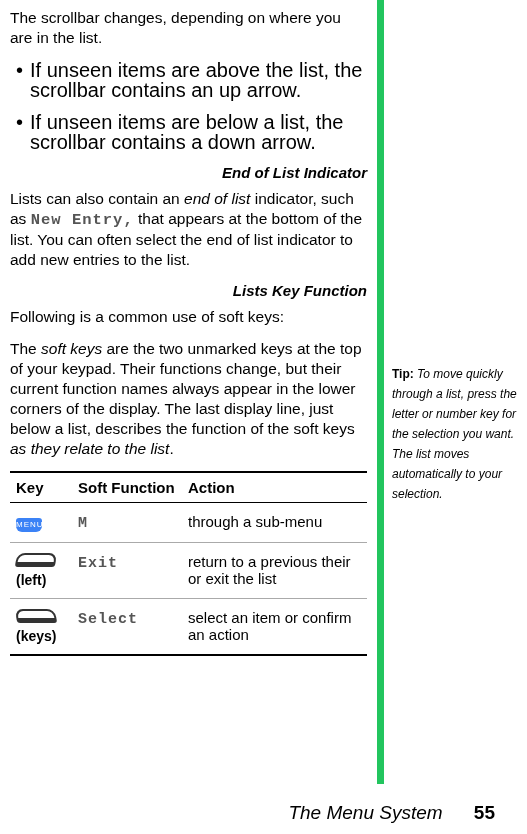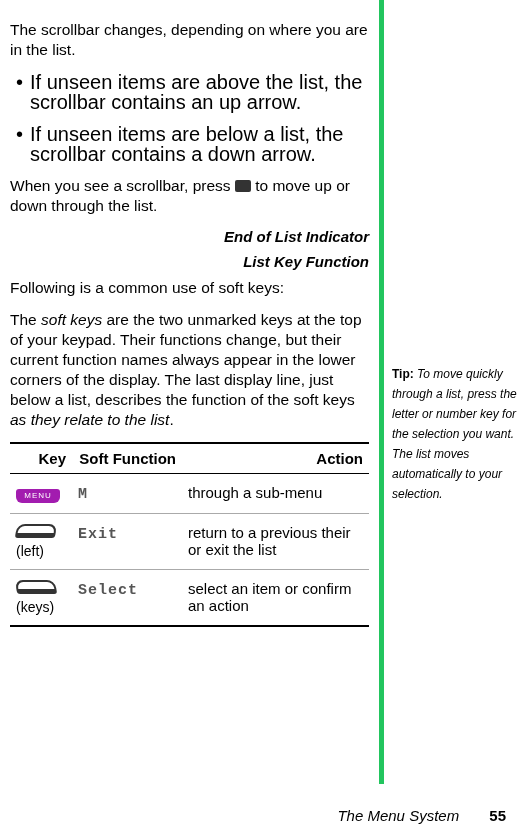--- a/index.html
+++ b/index.html
@@ -10,22 +10,22 @@
     color: #000;
     background: #fff;
     position: relative;
   }
   .page {
     display: flex;
     height: 784px;
   }
   .main-col {
     width: 384px;
-    padding: 20px 10px 0 10px;
-    border-right: 5px solid #22c55e;
+    padding: 8px 10px 0 10px;
+    border-right: 7px solid #22c55e;
     height: 100%;
   }
   .side-col {
     width: 143px;
     padding: 0 8px 0 8px;
     position: relative;
   }
   .para {
     font-size: 15.5px;
     line-height: 20px;
@@ -69,79 +69,79 @@
   }
   table.soft {
     width: 100%;
     border-collapse: collapse;
     font-size: 15px;
     margin-top: 2px;
     border-top: 2px solid #000;
     border-bottom: 2px solid #000;
   }
   table.soft th {
-    text-align: right;
+    text-align: left;
     font-weight: bold;
     padding: 6px 6px;
     border-bottom: 1px solid #000;
   }
   table.soft td {
     padding: 10px 6px;
     vertical-align: top;
     border-bottom: 1px solid #aaa;
   }
   table.soft tr:last-child td { border-bottom: none; }
   .col-key { width: 62px; }
   .col-fn  { width: 110px; }
   .key-menu {
-    display:inline-block; width:44px; height:14px; background:#a21caf; color:#fff;
+    display:inline-block; width:26px; height:14px; background:#3b82f6; color:#fff;
     font-size:8px; text-align:center; line-height:14px; border-radius:3px 3px 6px 6px;
     letter-spacing:1px;
   }
   .key-soft-l, .key-soft-r {
     display:inline-block; width:40px; height:14px; border:2px solid #333; border-radius:8px 8px 3px 3px;
     position:relative; background:#fff;
   }
   .key-soft-l { transform: skewX(-10deg); border-bottom-width:5px; }
   .key-soft-r { transform: skewX(10deg); border-bottom-width:5px; }
-  .keylbl { font-size:14px; display:block; margin-top:2px;}
+  .keylbl { font-size:14px; display:block; margin-top:2px;font-weight:bold;}
   .tip {
     position: absolute;
     top: 364px;
     font-size: 12px;
     line-height: 20px;
   }
   .tip .bold { font-weight: bold; }
   .footer {
     position: absolute;
     bottom: 10px;
-    right: 21px;
-    font-size: 15px;
+    right: 32px;
+    font-size: 19px;
     margin-top: 48px;
   }
   .footer .ital { font-style: italic; }
   .footer .pn { font-weight: bold; margin-left: 26px; }
 </style>
 </head>
 <body>
 
 <div class="page">
   <div class="main-col">
     <p class="para">The scrollbar changes, depending on where you are in the list.</p>
     <ul class="bullets">
       <li>If unseen items are above the list, the scrollbar contains an up arrow.</li>
       <li>If unseen items are below a list, the scrollbar contains a down arrow.</li>
     </ul>
+
+    <h3 class="h2">End of List Indicator</h3>
     <p class="para">
-      <span>When you see a scrollbar, press </span><span class="nav-icon"></span><span> to move up or down through the list.</span>
+      <span>Lists can also contain an </span><span class="ital">end of list</span><span> indicator, such as </span><span class="mono">New Entry,</span><span> that appears at the bottom of the list. You can often select the end of list indicator to add new entries to the list.</span>
     </p>
 
-    <h3 class="h2">End of List Indicator</h3>
-
-    <h3 class="h2">List Key Function</h3>
+    <h3 class="h2">Lists Key Function</h3>
     <p class="para">Following is a common use of soft keys:</p>
     <p class="para">
       <span>The </span><span class="ital">soft keys</span><span> are the two unmarked keys at the top of your keypad. Their functions change, but their current function names always appear in the lower corners of the display. The last display line, just below a list, describes the function of the soft keys </span><span class="ital">as they relate to the list</span><span>.</span>
     </p>
 
     <table class="soft">
       <thead>
         <tr>
           <th class="col-key">Key</th>
           <th class="col-fn">Soft Function</th>

